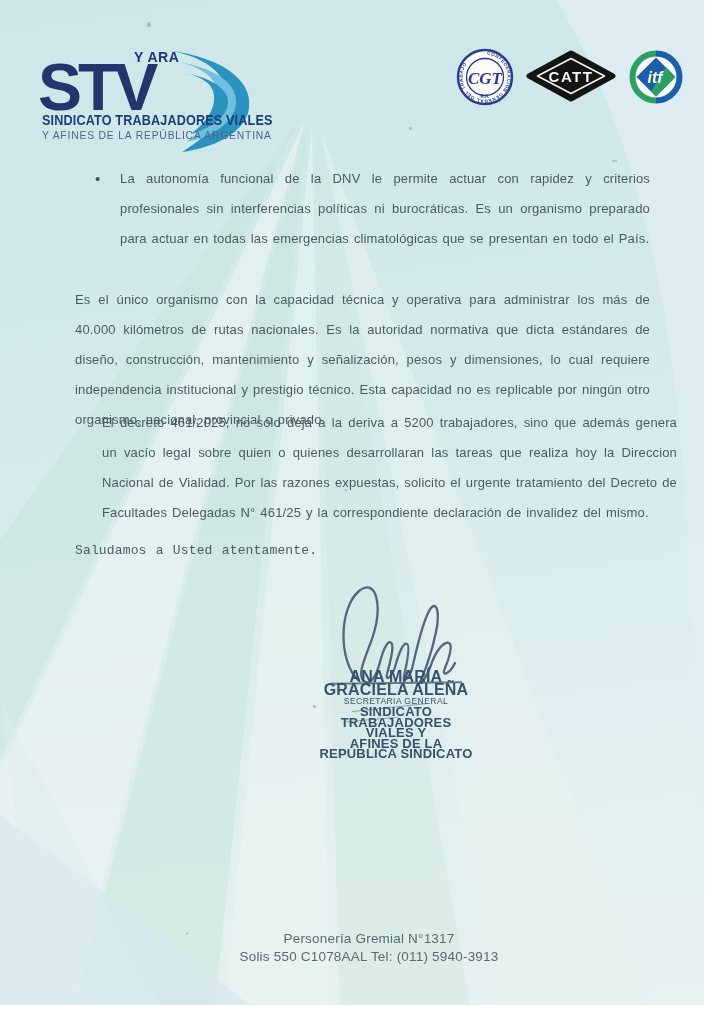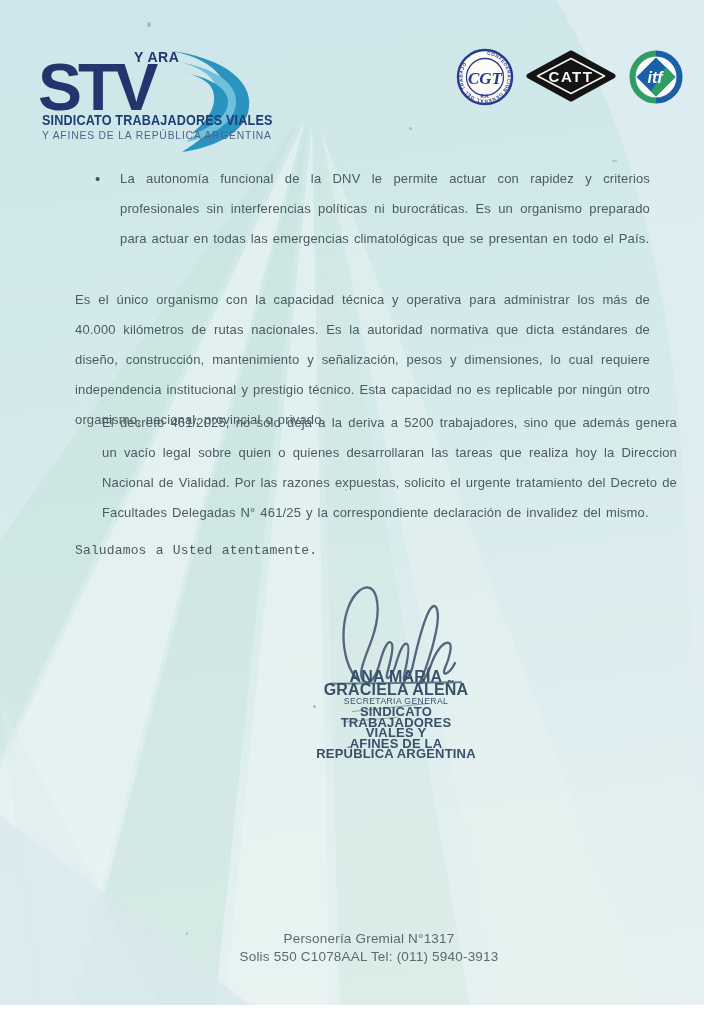--- a/index.html
+++ b/index.html
@@ -130,21 +130,21 @@
       </g>
     </svg>
     <div class="strike strike1"></div>
     <div class="strike strike2"></div>
     <div class="strike strike3"></div>
 
     <div class="sig-block">
       <div class="sig-name">ANA MARÍA GRACIELA ALEÑA</div>
       <div class="sig-title">SECRETARIA GENERAL</div>
       <div class="sig-org">SINDICATO TRABAJADORES VIALES Y</div>
-      <div class="sig-org">AFINES DE LA REPÚBLICA ARGENTINA</div>
+      <div class="sig-org">AFINES DE LA REPÚBLICA SINDICATO</div>
     </div>
 
     <div class="footer">
       <div>Personería Gremial N°1317</div>
       <div>Solis 550 C1078AAL Tel: (011) 5940-3913</div>
     </div>
   </div>
 
 </div>
 

